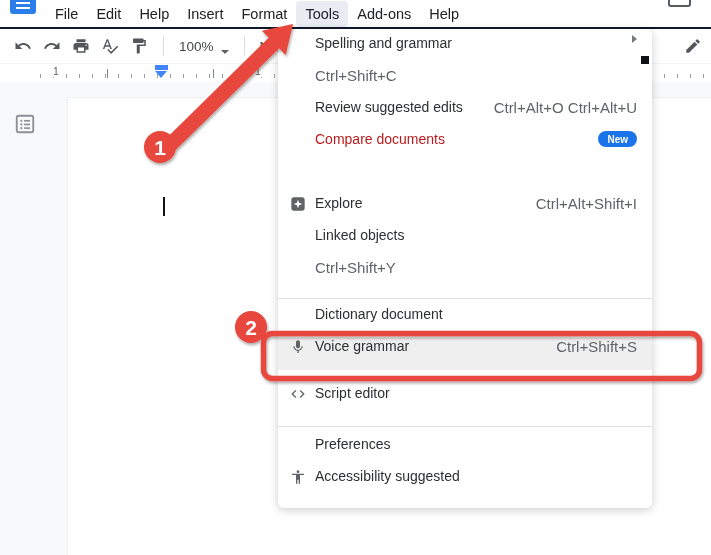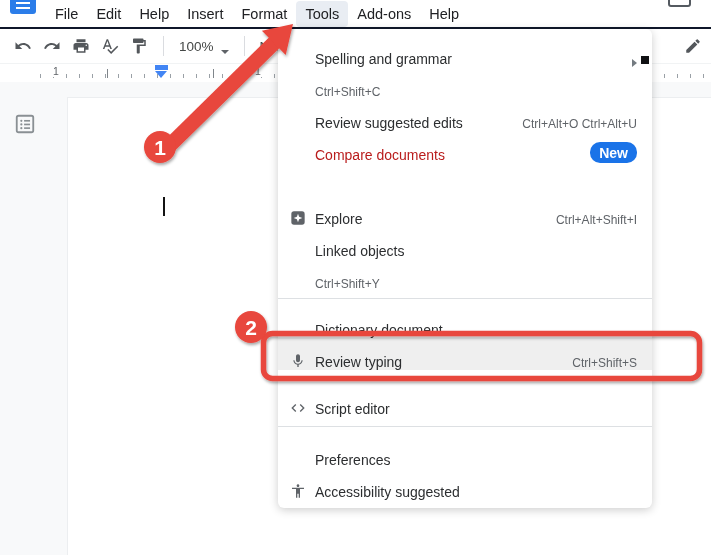--- a/index.html
+++ b/index.html
@@ -56,28 +56,28 @@
   .page { position:absolute; left:67px; top:15px; width:644px; height:458px;
     background:#fff; border:1px solid #eceef0; border-right:none; border-bottom:none; }
   .outline-btn { position:absolute; left:14px; top:31px; width:22px; height:22px; }
   .caret-cursor { position:absolute; left:163px; top:115px; width:2px; height:19px;
     background:#131313; }
 
   
   .dropdown { position:absolute; left:278px; top:29px; width:374px; height:479px;
     background:#fff; border-radius:6px; box-shadow:0 2px 10px rgba(0,0,0,.2);
     padding-top:6px; z-index:10; }
-  .menu-item { display:flex; align-items:flex-end; height:32px; padding:0 15px 0 12px; }
+  .menu-item { display:flex; align-items:flex-start; height:32px; padding:0 15px 0 12px; }
   .menu-item.hl { background:var(--menu-hl); }
   .mi-icon { width:25px; height:18px; flex:0 0 auto; display:flex; align-items:center; }
   .mi-icon svg { width:16px; height:16px; fill:#5f6368; }
   .mi-label { font-size:14px; color:#2c2e30; flex:1 1 auto; white-space:nowrap; }
   .menu-item.disabled .mi-label { color:#b91c1c; }
-  .mi-shortcut { font-size:12px; color:#5f6368; white-space:nowrap; }
-  .mi-badge { background:var(--badge-blue); color:#fff; font-size:14px; font-weight:bold;
+  .mi-shortcut { font-size:15px; color:#5f6368; white-space:nowrap; }
+  .mi-badge { background:var(--badge-blue); color:#fff; font-size:10px; font-weight:bold;
     padding:2.5px 9px; border-radius:10px; }
   .mi-subarrow { width:0; height:0; border-top:4.5px solid transparent;
     border-bottom:4.5px solid transparent; border-left:5.5px solid #747b81; }
   .menu-divider { height:1px; background:#dde0e3; margin:7px 0; }
   .menu-divider.big { margin:9px 0; }
   .menu-spacer { height:15px; }
 
   .artifact-square { position:absolute; left:641px; top:56px; width:8px; height:8px;
     background:#101113; z-index:11; }
 
@@ -214,21 +214,21 @@
     <div class="menu-item">
       <span class="mi-icon"></span>
       <span class="mi-label">Dictionary document</span>
     </div>
     <div class="menu-item hl">
       <span class="mi-icon">
         <svg viewBox="0 0 24 24">
           <path d="M12 14c1.66 0 2.99-1.34 2.99-3L15 5c0-1.66-1.34-3-3-3S9 3.34 9 5v6c0 1.66 1.34 3 3 3zm5.3-3c0 3-2.54 5.1-5.3 5.1S6.7 14 6.7 11H5c0 3.41 2.72 6.23 6 6.72V21h2v-3.28c3.28-.48 6-3.3 6-6.72h-1.7z"></path>
         </svg>
       </span>
-      <span class="mi-label">Review typing</span>
+      <span class="mi-label">Voice grammar</span>
       <span class="mi-shortcut">Ctrl+Shift+S</span>
     </div>
     <div class="menu-spacer"></div>
     <div class="menu-item">
       <span class="mi-icon">
         <svg viewBox="0 0 24 24">
           <path d="M9.4 16.6L4.8 12l4.6-4.6L8 6l-6 6 6 6 1.4-1.4zm5.2 0l4.6-4.6-4.6-4.6L16 6l6 6-6 6-1.4-1.4z"></path>
         </svg>
       </span>
       <span class="mi-label">Script editor</span>

